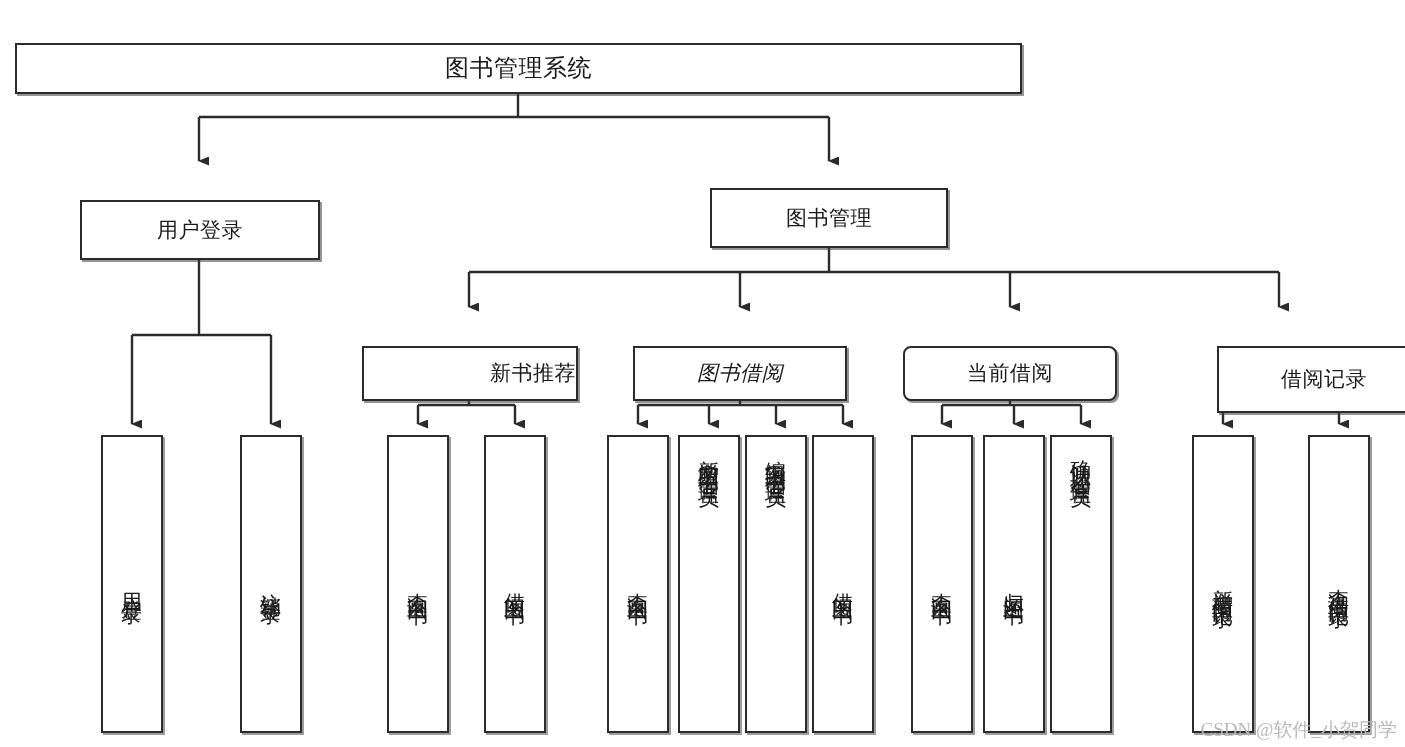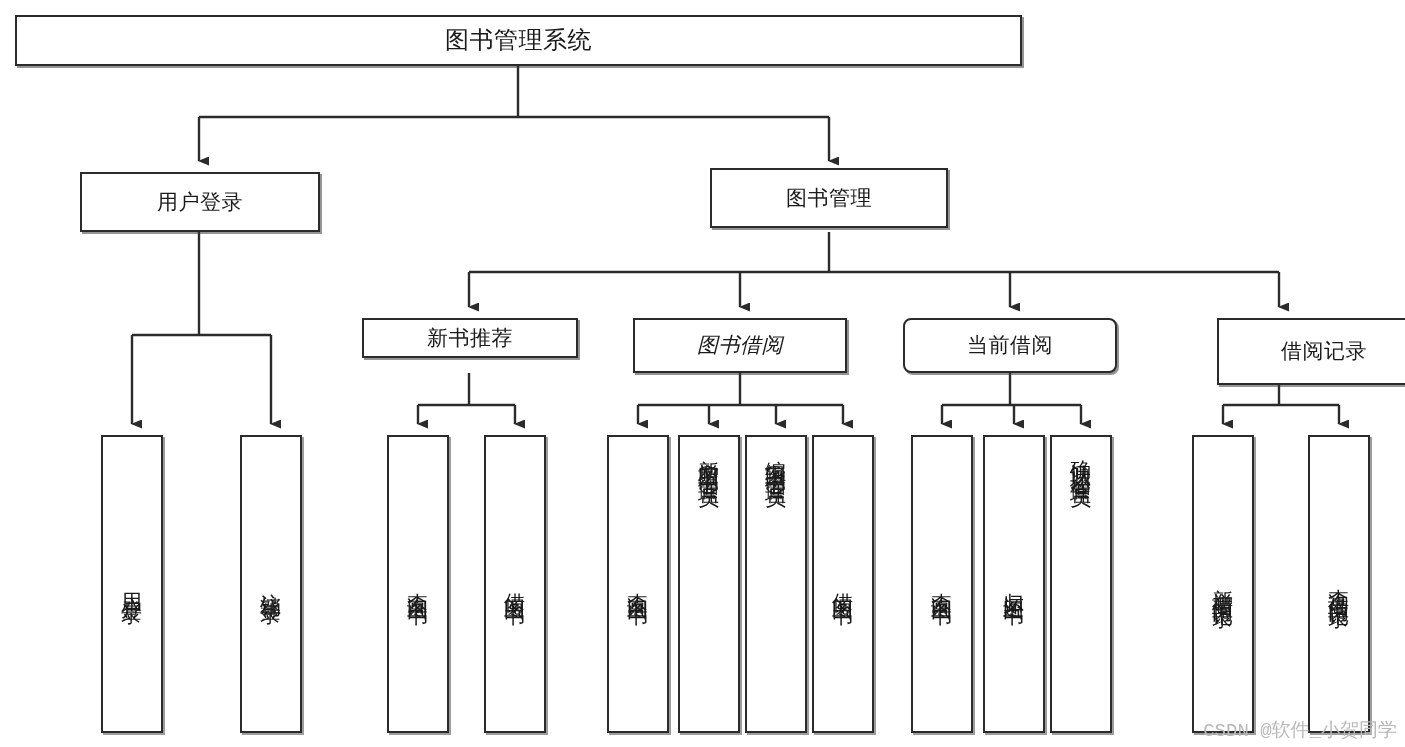--- a/index.html
+++ b/index.html
@@ -18,20 +18,21 @@
     position:absolute;
     background:#ffffff;
     border:2px solid #2b2b2b;
     box-sizing:border-box;
     display:flex;
     align-items:center;
     justify-content:center;
   }
   .node-box.shadowed{
     box-shadow:2px 2px 0 rgba(60,60,60,0.55);
+    margin-top:28px;
   }
   .node-label{
     color:#1a1a1a;
     letter-spacing:0.5px;
     white-space:nowrap;
     line-height:1.18;
     text-align:center;
     user-select:none;
   }
   .node-label.horizontal{
@@ -60,21 +61,21 @@
   .leaf-box.align-top{align-items:flex-start;padding-top:6px;}
 
   #watermark{
     position:absolute;
     right:8px;
     bottom:4px;
     font-size:19px;
     color:#b9b9b9;
     white-space:nowrap;
     user-select:none;
-    font-family:Liberation Mono, monospace;
+    font-family:Liberation Serif, serif;
   }
 </style>
 </head>
 <body>
 
 <div id="diagram-root">
 
   <svg id="diagram-svg" viewBox="0 0 1405 747" xmlns="http://www.w3.org/2000/svg">
     <defs>
       <marker id="arrowhead" markerWidth="9" markerHeight="11" refX="4.5" refY="10" orient="auto" markerUnits="userSpaceOnUse">
@@ -119,24 +120,24 @@
   </svg>
 
   <div class="node-box shadowed lvl-root" id="node-root" style="left: 15px; top: 15px; width: 1007px; height: 51px;">
     <span class="node-label horizontal">图书管理系统</span>
   </div>
 
   <div id="nodes-layer">
       <div class="node-box shadowed lvl-1" style="left: 80px; top: 172px; width: 240px; height: 60px;">
         <span class="node-label horizontal">用户登录</span>
       </div>
-      <div class="node-box shadowed lvl-1" style="left: 710px; top: 168px; width: 238px; height: 60px;">
+      <div class="node-box shadowed lvl-1" style="left: 710px; top: 160px; width: 238px; height: 60px;">
         <span class="node-label horizontal">图书管理</span>
       </div>
-      <div class="node-box shadowed lvl-2" style="left: 362px; top: 318px; width: 216px; height: 40px;">
+      <div class="node-box shadowed lvl-2" style="left: 362px; top: 318px; width: 216px; height: 55px; justify-content: flex-end;">
         <span class="node-label horizontal">新书推荐</span>
       </div>
       <div class="node-box shadowed lvl-2" style="left: 633px; top: 318px; width: 214px; height: 55px; font-style: italic;">
         <span class="node-label horizontal">图书借阅</span>
       </div>
       <div class="node-box shadowed lvl-2" style="left: 903px; top: 318px; width: 214px; height: 55px; border-radius: 8px;">
         <span class="node-label horizontal">当前借阅</span>
       </div>
       <div class="node-box shadowed lvl-2" style="left: 1217px; top: 318px; width: 214px; height: 67px;">
         <span class="node-label horizontal">借阅记录</span>

